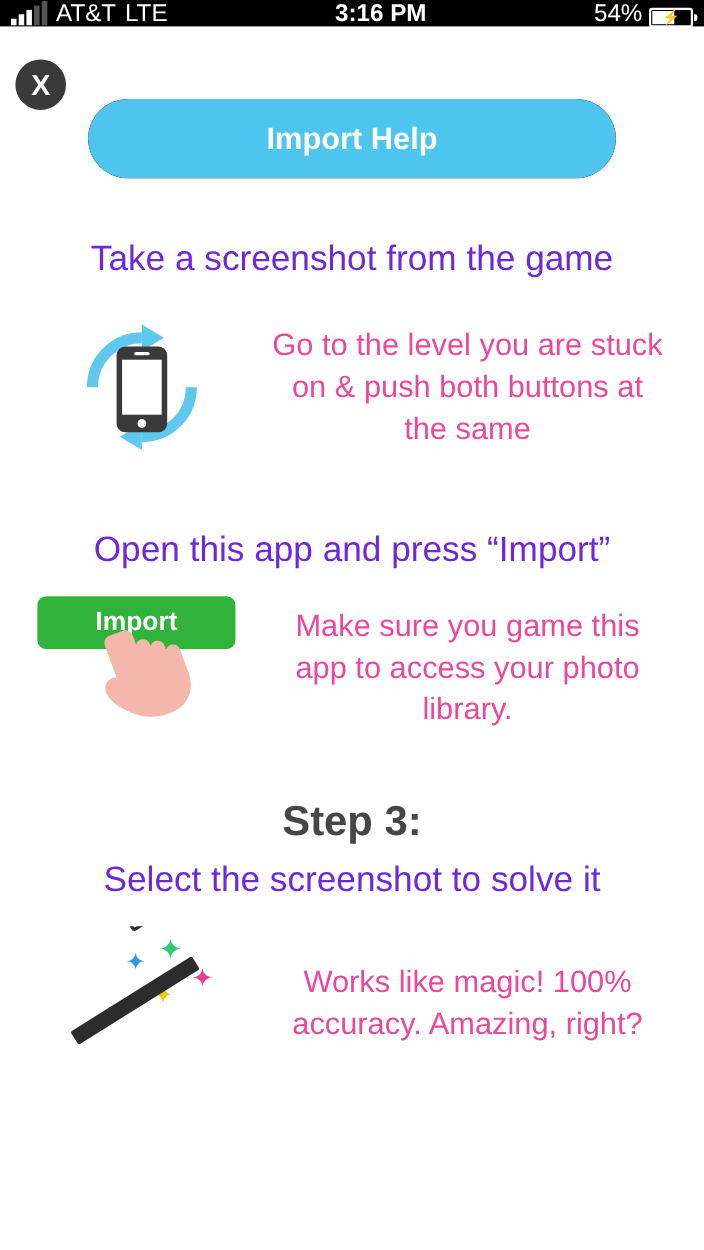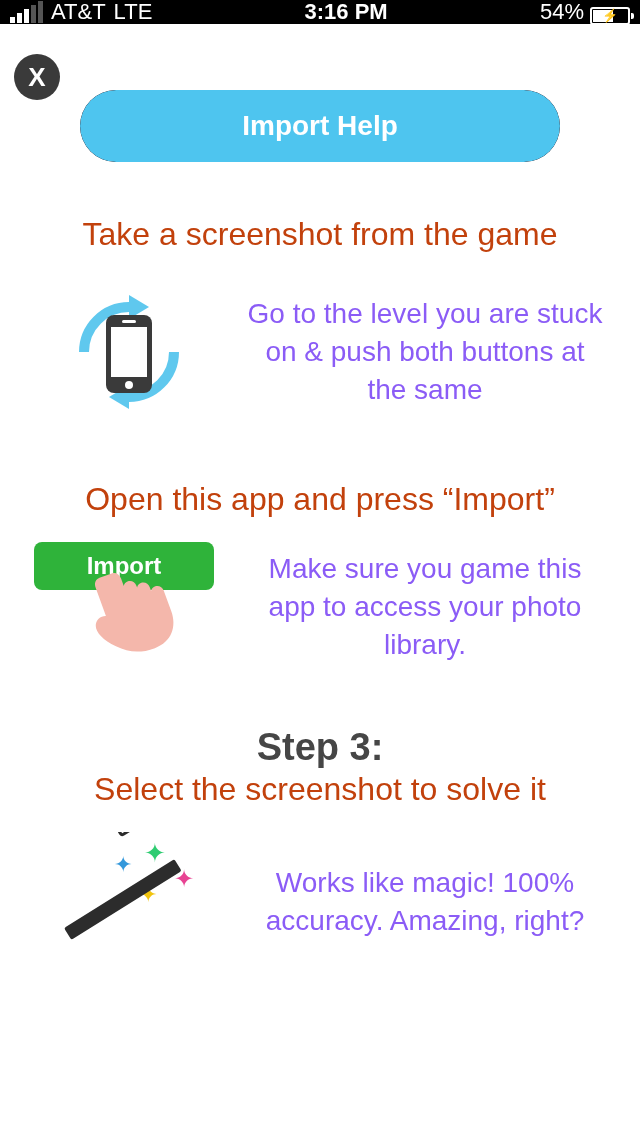--- a/index.html
+++ b/index.html
@@ -48,23 +48,23 @@
       margin: 50px auto 0; width: 480px; height: 72px;
       background:#0f172a; border-radius:36px; display:flex; overflow:hidden;
     }
     .seg-item {
       flex:1; display:flex; align-items:center; justify-content:center;
       font-size:28px; font-weight:600; color:#888; cursor:pointer;
     }
     .seg-item.active { background:#4ec5ef; color:white; border-radius:36px; }
     .step { text-align:center; margin-top:54px; }
     .step-label { font-size:38px; font-weight:bold; color:#464646; }
-    .step-title { font-size:32px; color:#c2410c; font-weight:300; margin-top:2px; }
+    .step-title { font-size:32px; color:#6d28d9; font-weight:300; margin-top:12px; }
     .step-body { display:flex; align-items:center; margin-top:24px; padding:0 34px; gap:20px;}
-    .step-desc { font-size:28px; color:#8b5cf6; font-weight:300; text-align:center; flex:1; line-height:1.35;}
+    .step-desc { font-size:28px; color:#ec4899; font-weight:300; text-align:center; flex:1; line-height:1.35;}
     .icon-col { width:190px; display:flex; align-items:center; justify-content:center; flex-shrink:0;}
     .import-btn {
       background:#2fb33a; color:white; border:none; border-radius:8px;
       padding:10px 30px; font-size:24px; font-weight:700;
     }
     .hand-wrap { position:relative; height:130px; width:190px;}
     .hand-wrap .import-btn { position:absolute; top:0; left:0; width:180px;}
   </style>
 </head>
 <body>

